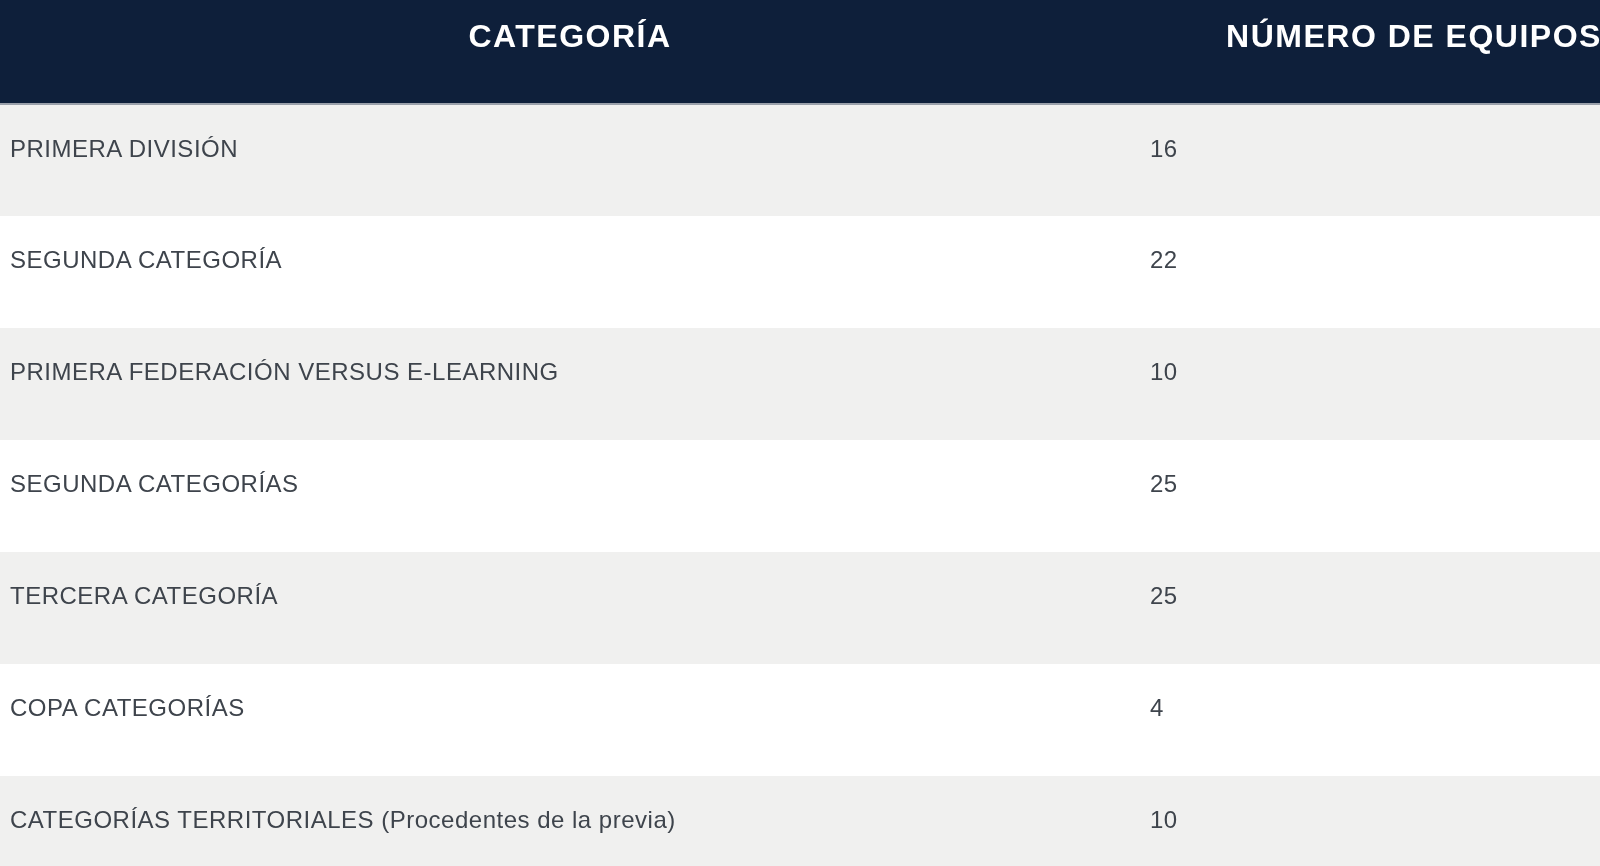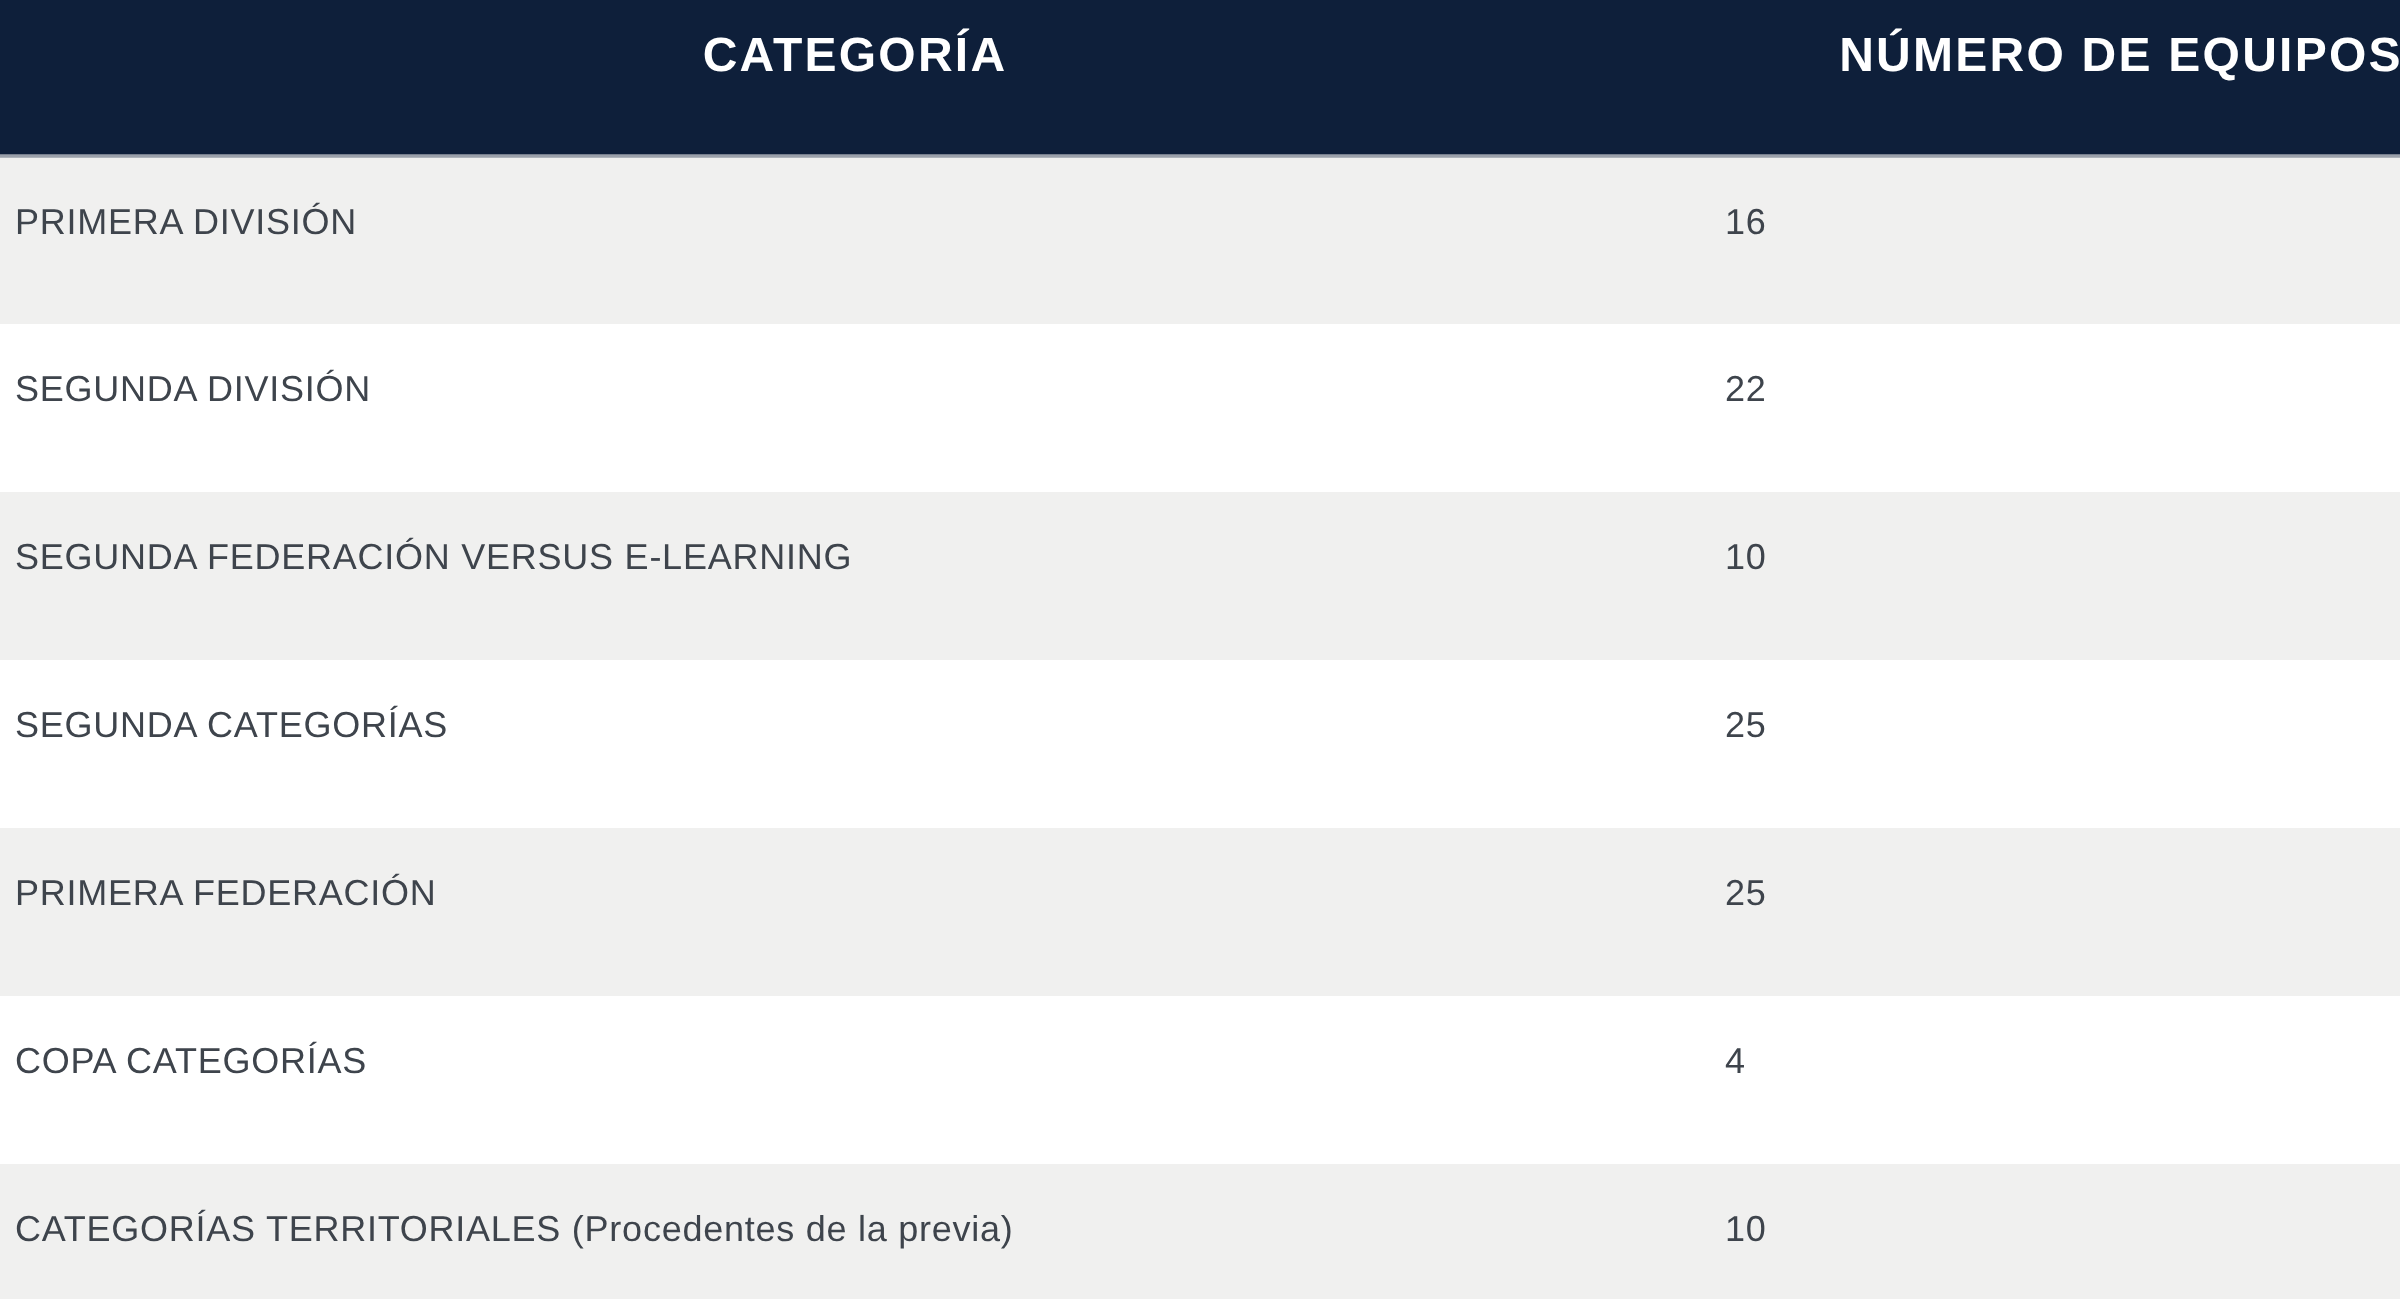--- a/index.html
+++ b/index.html
@@ -70,33 +70,33 @@
         <th>CATEGORÍA</th>
         <th>NÚMERO DE EQUIPOS</th>
       </tr>
     </thead>
     <tbody>
       <tr>
         <td>PRIMERA DIVISIÓN</td>
         <td>16</td>
       </tr>
       <tr>
-        <td>SEGUNDA DIVISIÓN</td>
+        <td>SEGUNDA CATEGORÍA</td>
         <td>22</td>
       </tr>
       <tr>
-        <td>SEGUNDA FEDERACIÓN VERSUS E-LEARNING</td>
+        <td>PRIMERA FEDERACIÓN VERSUS E-LEARNING</td>
         <td>10</td>
       </tr>
       <tr>
         <td>SEGUNDA CATEGORÍAS</td>
         <td>25</td>
       </tr>
       <tr>
-        <td>PRIMERA FEDERACIÓN</td>
+        <td>TERCERA CATEGORÍA</td>
         <td>25</td>
       </tr>
       <tr>
         <td>COPA CATEGORÍAS</td>
         <td>4</td>
       </tr>
       <tr>
         <td>CATEGORÍAS TERRITORIALES (Procedentes de la previa)</td>
         <td>10</td>
       </tr>

